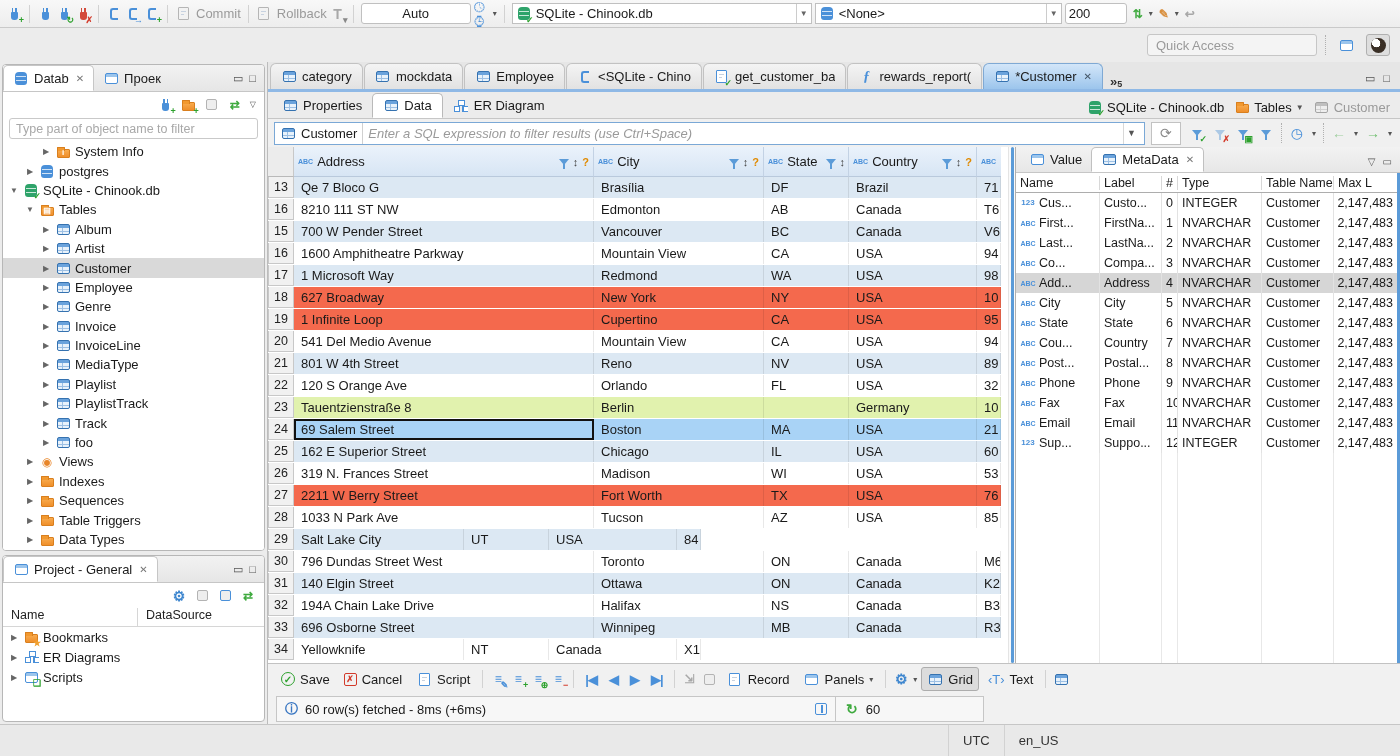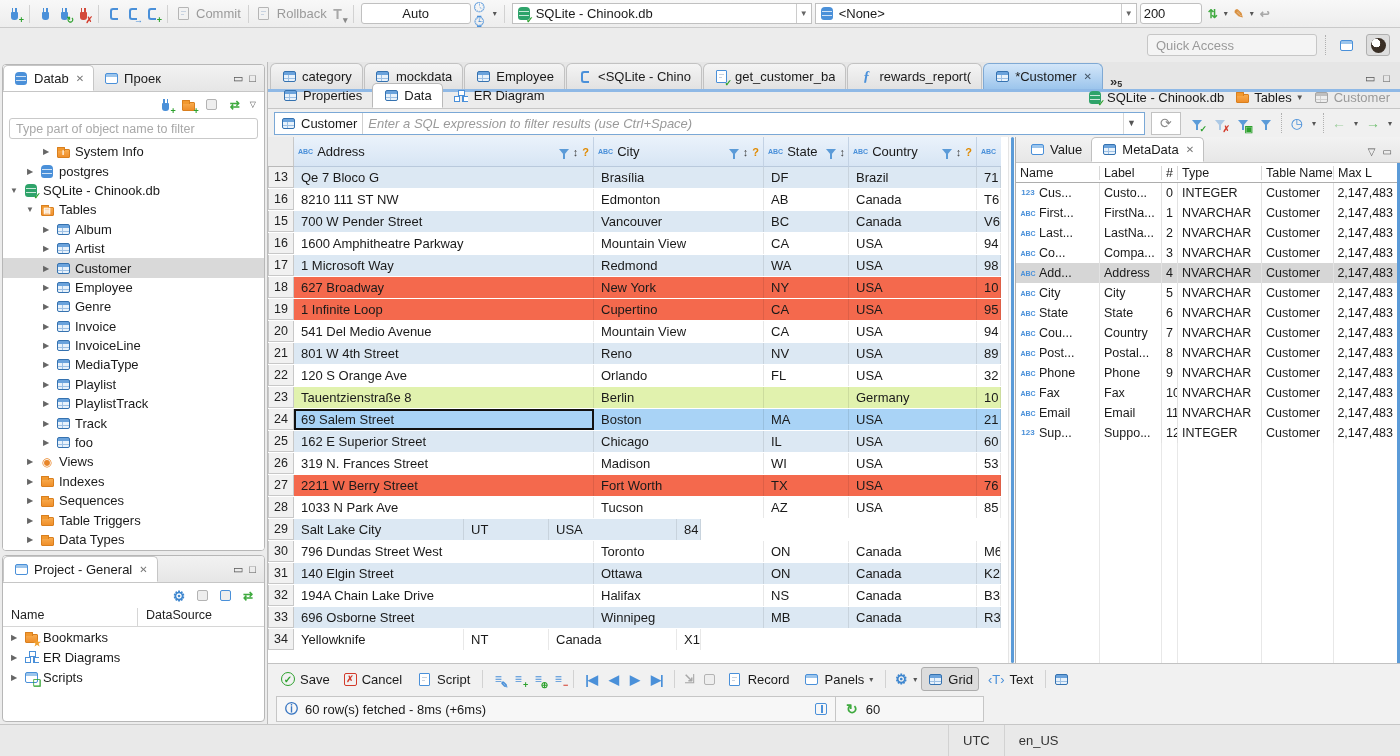--- a/index.html
+++ b/index.html
@@ -103,21 +103,21 @@
   .etabs{height:30px;background:#e6e6e6;display:flex;align-items:flex-end;border-bottom:3px solid #8fb9e6;flex:none;padding-left:2px}
   .etab{display:flex;align-items:center;gap:5px;height:26px;padding:0 10px;border-radius:6px 6px 0 0;border:1px solid #c2c2c2;border-bottom:none;background:linear-gradient(#f4f4f4,#e2e2e2);margin-right:1px;white-space:nowrap;overflow:hidden;max-width:165px}
   .etab.active{background:linear-gradient(#d3e6f9,#9cc5ec);border-color:#7fa9d4}
   .etab .x{font-size:10px;color:#456;margin-left:2px}
   .etab-lbl{overflow:hidden;text-overflow:clip}
   .more-tabs{display:flex;align-items:flex-start;color:#333;font-weight:bold;padding:4px 6px 0}
   .more-tabs .cnt{font-size:9px;margin-top:5px}
   .ewin-btns{margin-left:auto;display:flex;gap:8px;padding:0 10px 4px;color:#555;font-size:11px}
 
   
-  .vtabs{height:17px;background:#ececec;display:flex;align-items:flex-end;border-bottom:1px solid #c6c6c6;flex:none;padding-left:4px}
+  .vtabs{height:27px;background:#ececec;display:flex;align-items:flex-end;border-bottom:1px solid #c6c6c6;flex:none;padding-left:4px}
   .vtab{display:flex;align-items:center;gap:5px;height:25px;padding:0 10px;border-radius:5px 5px 0 0}
   .vtab.active{background:#fff;border:1px solid #b9b9b9;border-bottom:1px solid #fff}
   .crumbs{margin-left:auto;display:flex;align-items:center;gap:10px;padding:0 10px 3px;white-space:nowrap}
   .crumb{display:flex;align-items:center;gap:4px}
   .crumb .car{font-size:8px;color:#555}
   .crumb.disabled{color:#9a9a9a}
 
   
   .fbar{height:28px;background:#f0f0f0;display:flex;align-items:center;flex:none;padding:2px 6px;gap:6px}
   .fbox{flex:1;height:23px;border:1px solid #7aa8d6;background:#fff;display:flex;align-items:center;padding:0 5px;gap:5px;min-width:0}
@@ -247,21 +247,21 @@
     <span class="caret">▾</span>
     <span class="tb-sep"></span>
     <span class="combo" style="width:300px">
       <span class="ic">
           <span class="i-db green"></span>
           <b class="badge bg-chk">✓</b>
         </span>
       <span style="flex:1">SQLite - Chinook.db</span>
       <span class="car">▼</span>
     </span>
-    <span class="combo" style="width:322px">
+    <span class="combo" style="width:247px">
       <span class="ic">
           <span class="i-db"></span>
         </span>
       <span style="flex:1">&lt;None&gt;</span>
       <span class="car">▼</span>
     </span>
     <span class="combo num-box">
         <span>200</span>
       </span>
     <span class="ic">

